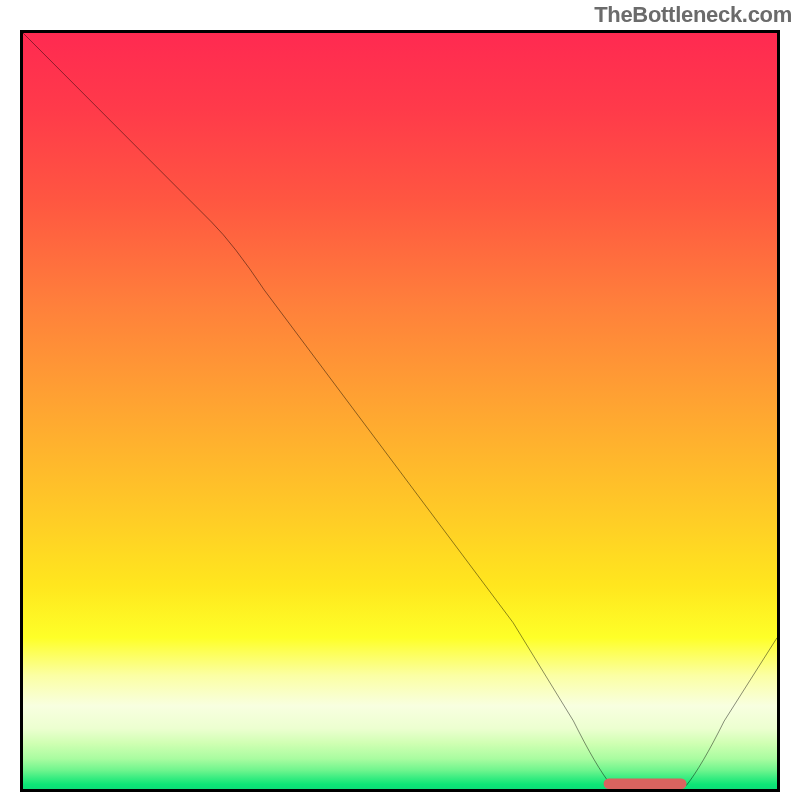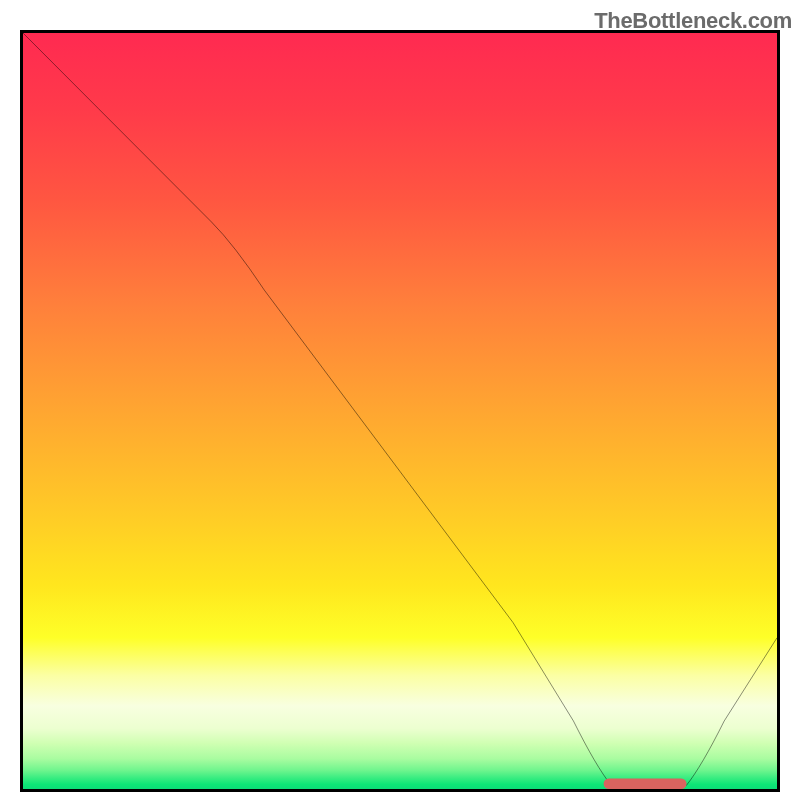--- a/index.html
+++ b/index.html
@@ -11,21 +11,21 @@
     font-family: Arial, Helvetica, sans-serif;
     overflow: hidden;
   }
   .container {
     position: relative;
     width: 800px;
     height: 800px;
   }
   .watermark {
     position: absolute;
-    top: 8px;
+    top: 2px;
     right: 8px;
     font-size: 22px;
     font-weight: bold;
     color: #6b6b6b;
     letter-spacing: -0.3px;
     z-index: 5;
   }
   .plot-frame {
     position: absolute;
     left: 20px;

